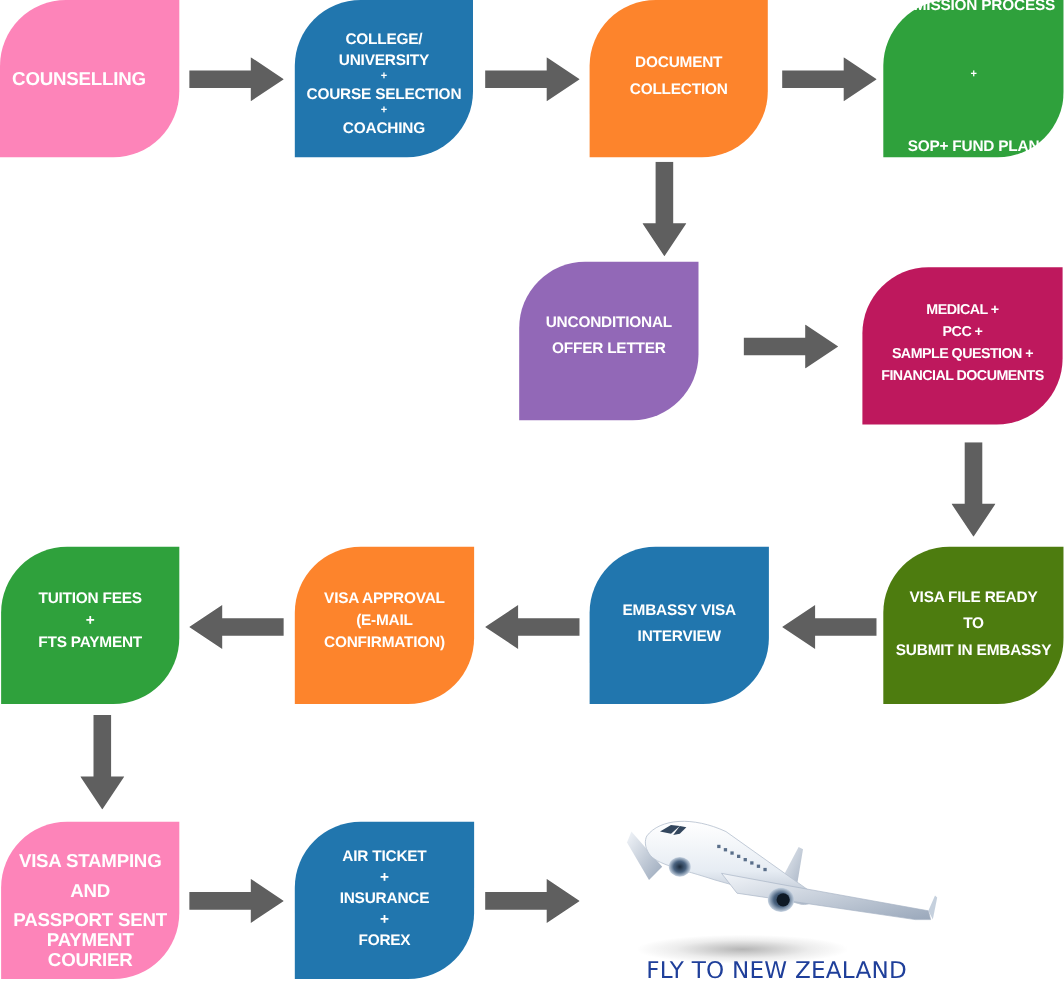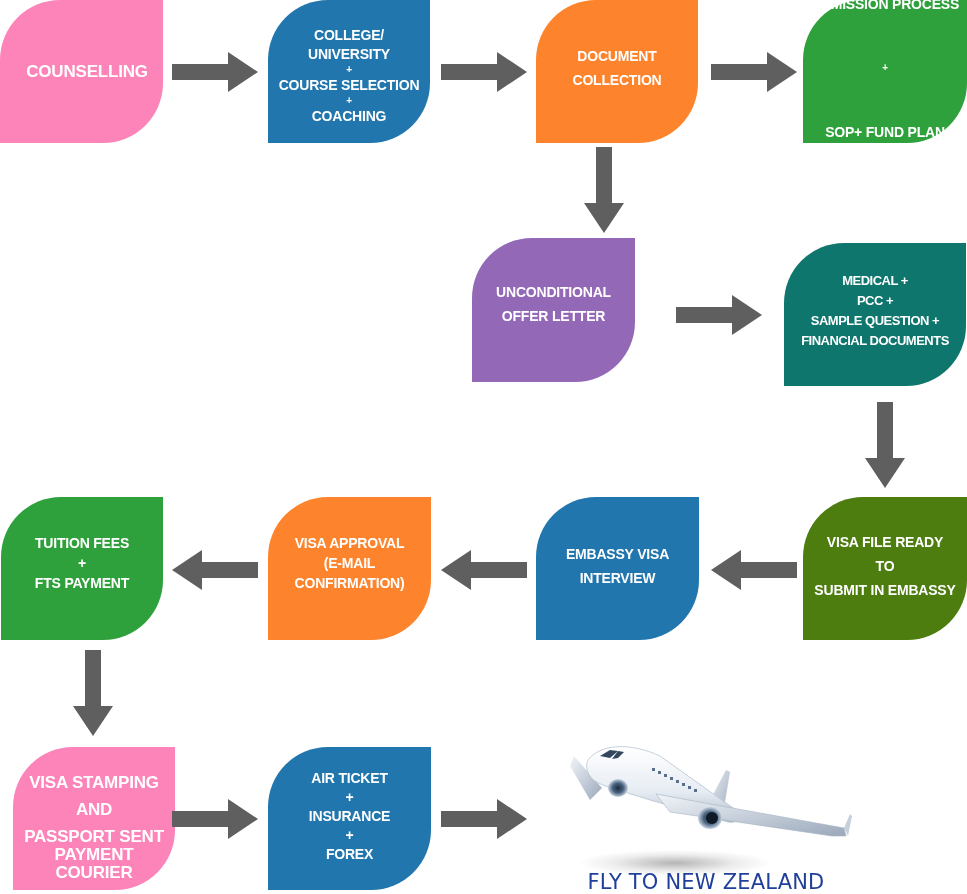--- a/index.html
+++ b/index.html
@@ -14,21 +14,21 @@
   .arrow svg { display: block; }
   .caption { position: absolute; left: 566px; top: 870px; width: 280px; text-align: center;
              color: #1f3f9a; font-size: 21px; font-family: "DejaVu Sans", sans-serif; letter-spacing: 0.2px; }
   .plane { position: absolute; left: 560px; top: 738px; width: 300px; height: 130px; }
   .shadow { position: absolute; left: 580px; top: 850px; width: 190px; height: 26px;
             background: radial-gradient(ellipse at center, rgba(120,120,120,0.55) 0%, rgba(180,180,180,0.25) 45%, rgba(255,255,255,0) 72%); }
 </style>
 </head>
 <body>
 
-<div class="box" style="left:0;top:0;width:163px;height:143px;background:#fd84b9;font-size:17px;align-items:center;padding-left:11px;">
+<div class="box" style="left:0;top:0;width:163px;height:143px;background:#fd84b9;font-size:17px;align-items:flex-start;padding-left:11px;">
   <span class="line">COUNSELLING</span>
 </div>
 
 <div class="arrow" style="left:172px;top:52px;">
   <svg width="86" height="40">
       <polygon points="0,12 56,12 56,0 86,20 56,40 56,28 0,28" fill="#5f5f5f"></polygon>
     </svg>
 </div>
 
 <div class="box" style="left:268px;top:0;width:162px;height:143px;background:#2176ae;font-size:14px;line-height:19px;padding-top:8px;">
@@ -73,21 +73,21 @@
   <span class="line">UNCONDITIONAL</span>
   <span class="line">OFFER LETTER</span>
 </div>
 
 <div class="arrow" style="left:676px;top:295px;">
   <svg width="86" height="40">
       <polygon points="0,12 56,12 56,0 86,20 56,40 56,28 0,28" fill="#5f5f5f"></polygon>
     </svg>
 </div>
 
-<div class="box" style="left:784px;top:243px;width:182px;height:143px;background:#0f766e;font-size:13px;line-height:20px;letter-spacing:-0.5px;padding-bottom:8px;">
+<div class="box" style="left:784px;top:243px;width:182px;height:143px;background:#be185d;font-size:13px;line-height:20px;letter-spacing:-0.5px;padding-bottom:8px;">
   <span class="line">MEDICAL +</span>
   <span class="line">PCC +</span>
   <span class="line">SAMPLE QUESTION +</span>
   <span class="line">FINANCIAL DOCUMENTS</span>
 </div>
 
 <div class="arrow" style="left:865px;top:402px;">
   <svg width="40" height="86">
       <polygon points="12,0 28,0 28,56 40,56 20,86 0,56 12,56" fill="#5f5f5f"></polygon>
     </svg>
@@ -133,21 +133,21 @@
   <span class="line">+</span>
   <span class="line">FTS PAYMENT</span>
 </div>
 
 <div class="arrow" style="left:73px;top:650px;">
   <svg width="40" height="86">
       <polygon points="12,0 28,0 28,56 40,56 20,86 0,56 12,56" fill="#5f5f5f"></polygon>
     </svg>
 </div>
 
-<div class="box" style="left:1px;top:747px;width:162px;height:143px;background:#fd84b9;font-size:17px;line-height:18px;justify-content:flex-end;padding-bottom:8px;margin-left:12px;">
+<div class="box" style="left:1px;top:747px;width:162px;height:143px;background:#fd84b9;font-size:17px;line-height:18px;justify-content:flex-end;padding-bottom:8px;">
   <span class="line" style="margin-bottom:9px;">VISA STAMPING</span>
   <span class="line" style="margin-bottom:9px;">AND</span>
   <span class="line">PASSPORT SENT</span>
   <span class="line">PAYMENT</span>
   <span class="line">COURIER</span>
 </div>
 
 <div class="arrow" style="left:172px;top:799px;">
   <svg width="86" height="40">
       <polygon points="0,12 56,12 56,0 86,20 56,40 56,28 0,28" fill="#5f5f5f"></polygon>

